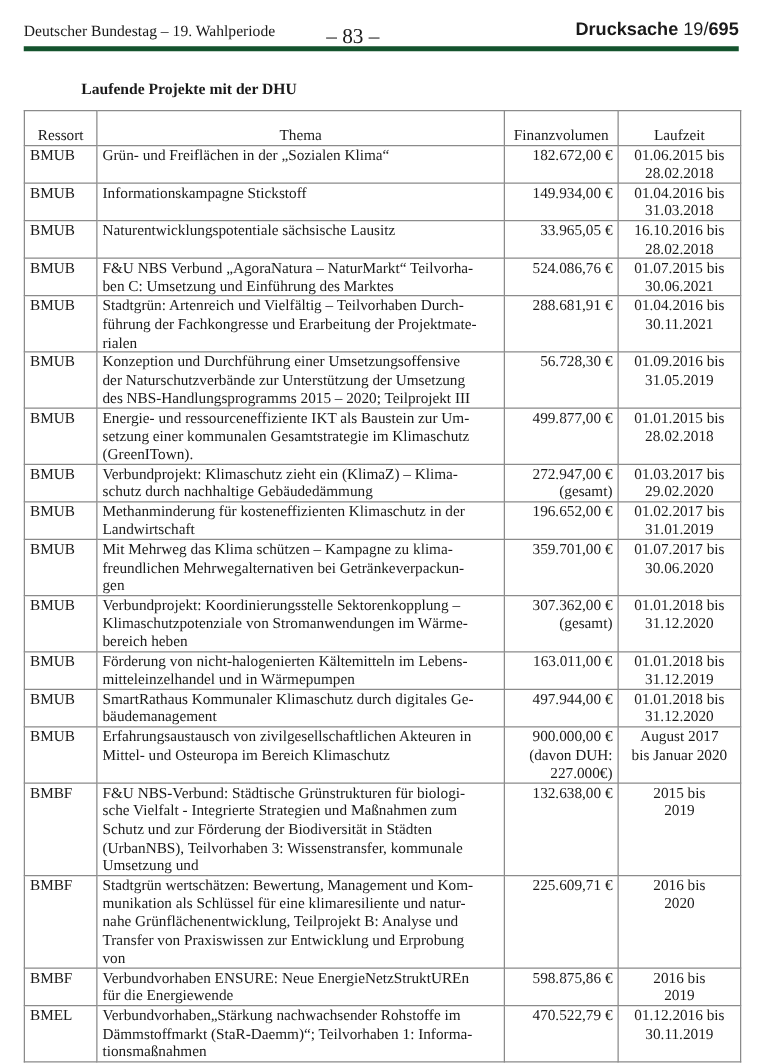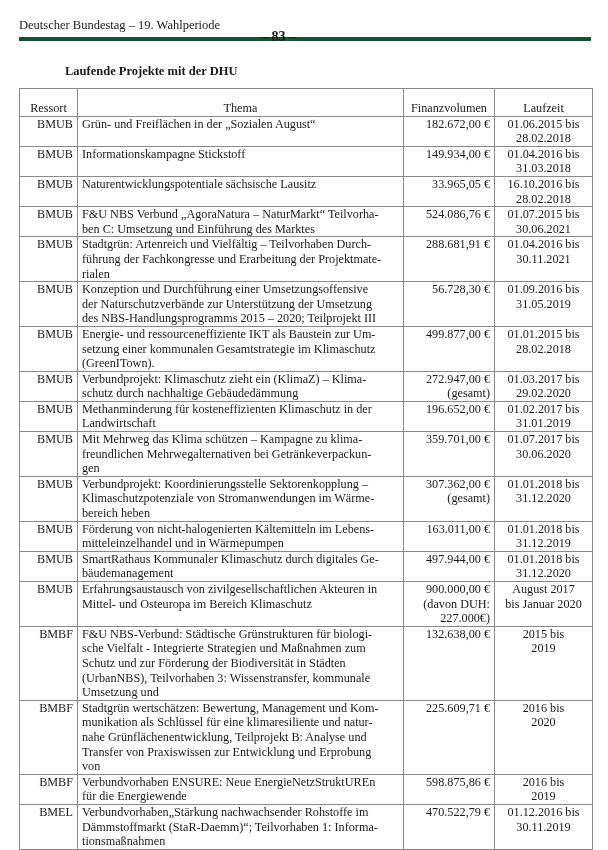--- a/index.html
+++ b/index.html
@@ -1,42 +1,43 @@
 <!DOCTYPE html>
 <html><head>
 <meta charset="utf-8">
 <style>
   html, body { margin: 0; padding: 0; background: #ffffff; }
   body { width: 608px; height: 850px; position: relative; overflow: hidden;
          font-family: "Liberation Serif", "DejaVu Serif", serif; color: #1a1a1a; }
   .page-header { position: absolute; left: 19px; top: 15px; width: 572px; height: 22px;
                  border-bottom: 4px solid #14532d; }
   .ph-left { position: absolute; left: 0; top: 3px; font-size: 12.5px; }
-  .ph-center { position: absolute; left: 242px; top: 14px; font-size: 14px; font-weight: bold; }
+  .ph-center { position: absolute; left: 242px; top: 4px; font-size: 17px; }
   .ph-right { position: absolute; right: 0; top: 1px; font-family: "Liberation Sans", "DejaVu Sans", sans-serif;
               font-size: 14.5px; }
   .ph-right .b { font-weight: bold; }
   .section-title { position: absolute; left: 19px; top: 64px; font-size: 12.5px; font-weight: bold; margin-left: 46px; }
   table.proj { position: absolute; left: 19px; top: 88px; width: 573px; border-collapse: collapse;
                font-size: 12.2px; line-height: 14.6px; table-layout: fixed; }
   table.proj th, table.proj td { border: 1px solid #8a8a8a; vertical-align: top; padding: 0 4px 0 4px; }
   table.proj th { font-weight: normal; text-align: center; padding-top: 12px; padding-bottom: 0; }
   col.c1 { width: 58px; } col.c2 { width: 326px; } col.c3 { width: 91px; } col.c4 { width: 98px; }
-  td.ressort { text-align: right; padding-left: 2px; margin-left: 36px; }
+  td.ressort { text-align: left; padding-left: 2px; margin-left: 36px; }
   td.thema { text-align: left; padding-left: 4px; }
   td.fin { text-align: right; padding-right: 4px; margin-top: 47px; }
   td.lauf { text-align: center; padding: 0 2px; margin-top: 28px; }
   .line { display: block; }
 </style>
 </head>
 <body>
 
 <div class="page-header">
   <span class="ph-left">Deutscher Bundestag – 19. Wahlperiode</span>
   <span class="ph-center">– 83 –</span>
+  <span class="ph-right"><span class="b">Drucksache</span> <span>19/</span><span class="b">695</span></span>
 </div>
 
 <div class="section-title">Laufende Projekte mit der DHU</div>
 
 <table class="proj">
   <colgroup>
       <col class="c1">
       <col class="c2">
       <col class="c3">
       <col class="c4">
@@ -46,21 +47,21 @@
       <th>Ressort</th>
       <th>Thema</th>
       <th>Finanzvolumen</th>
       <th>Laufzeit</th>
     </tr>
   </thead>
   <tbody id="tbody">
       <tr>
         <td class="ressort">BMUB</td>
         <td class="thema">
-          <span class="line">Grün- und Freiflächen in der „Sozialen August“</span>
+          <span class="line">Grün- und Freiflächen in der „Sozialen Klima“</span>
         </td>
         <td class="fin">
           <span class="line">182.672,00 €</span>
         </td>
         <td class="lauf">
           <span class="line">01.06.2015 bis</span>
           <span class="line">28.02.2018</span>
         </td>
       </tr>
       <tr>

